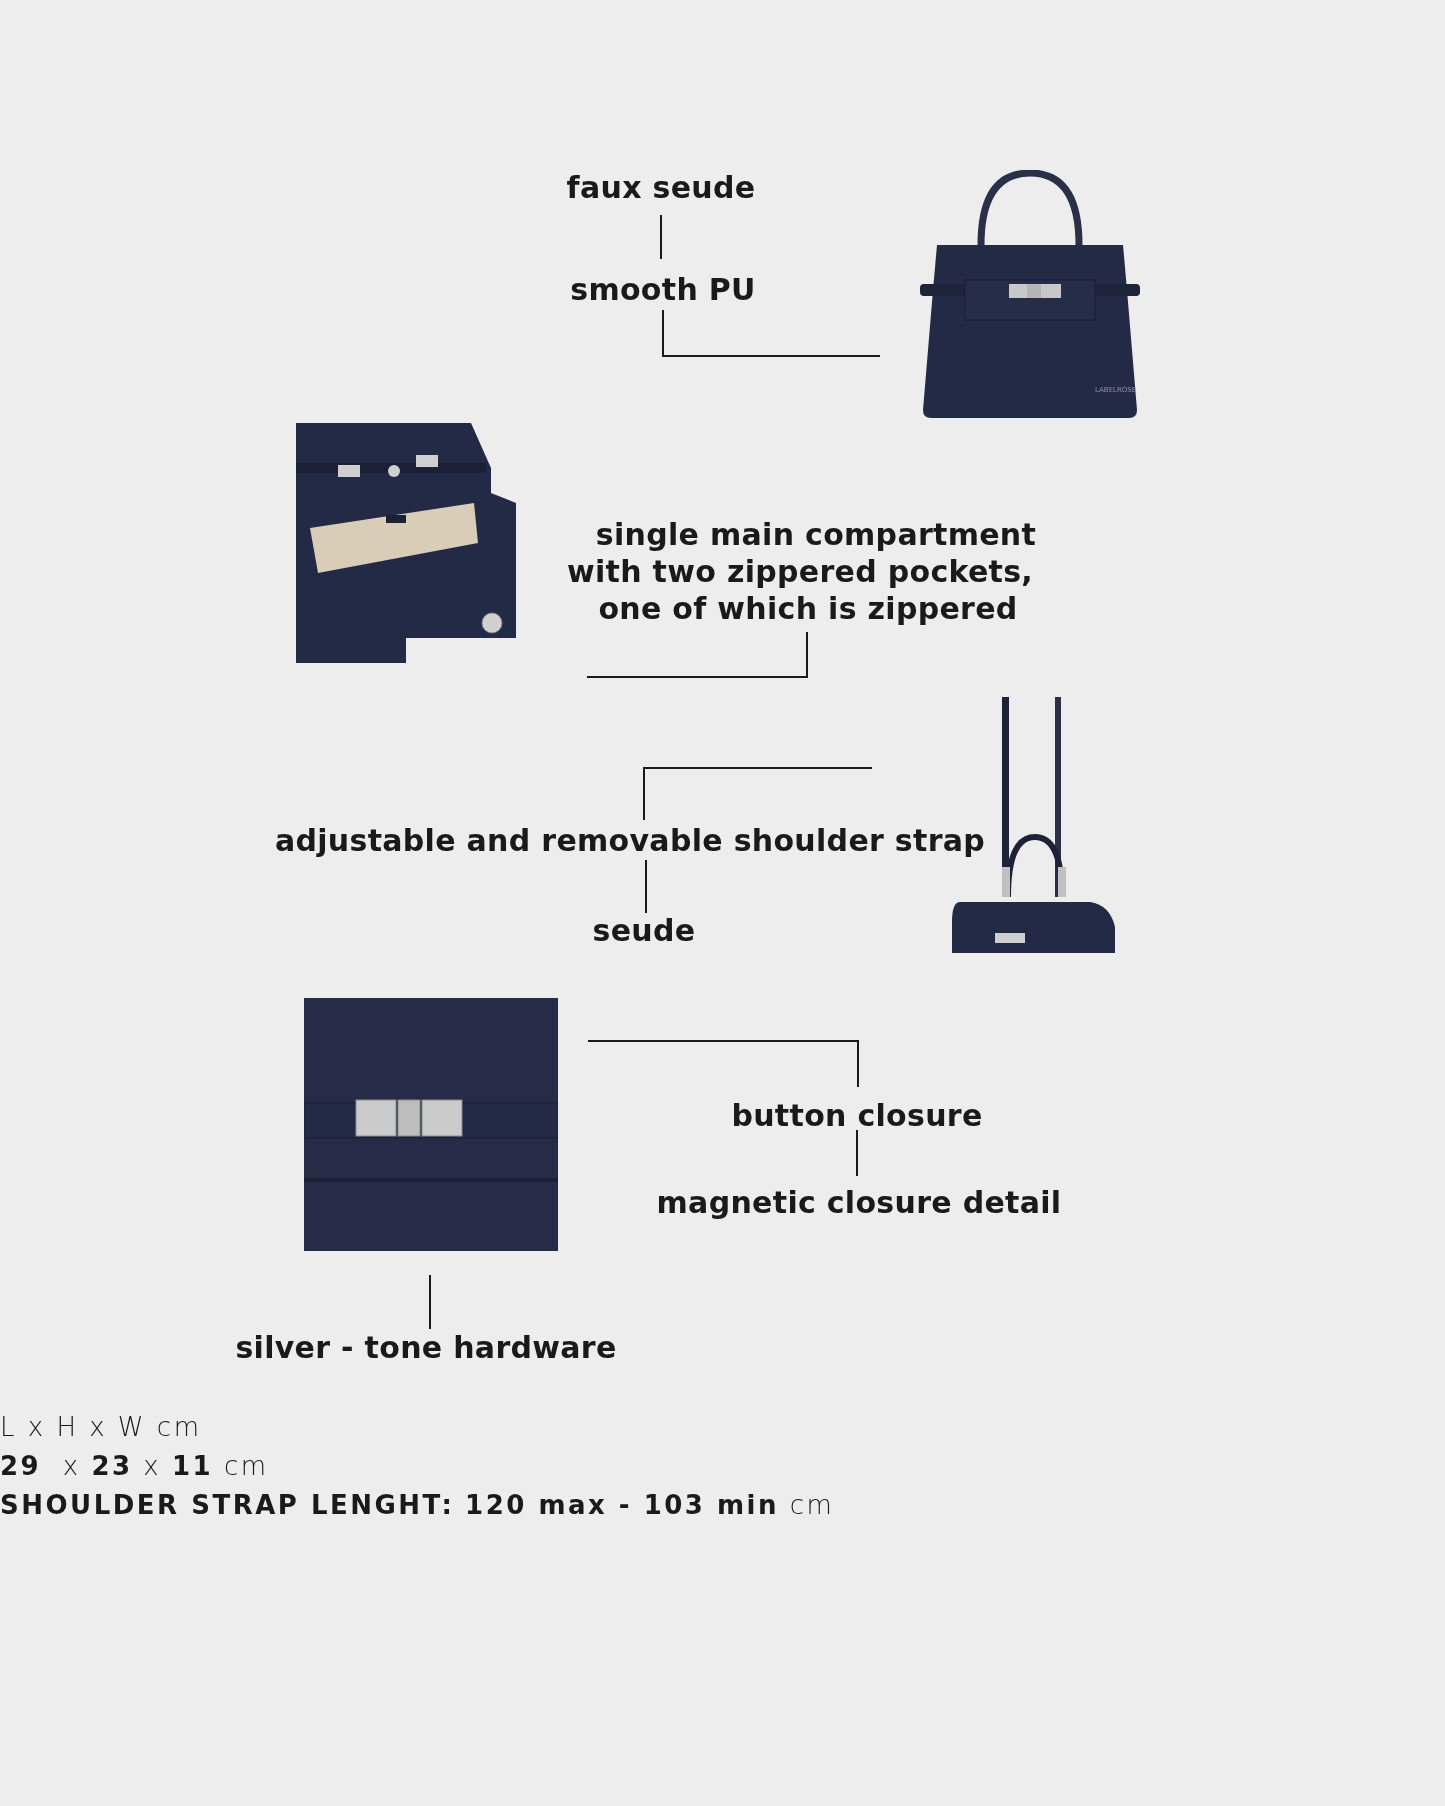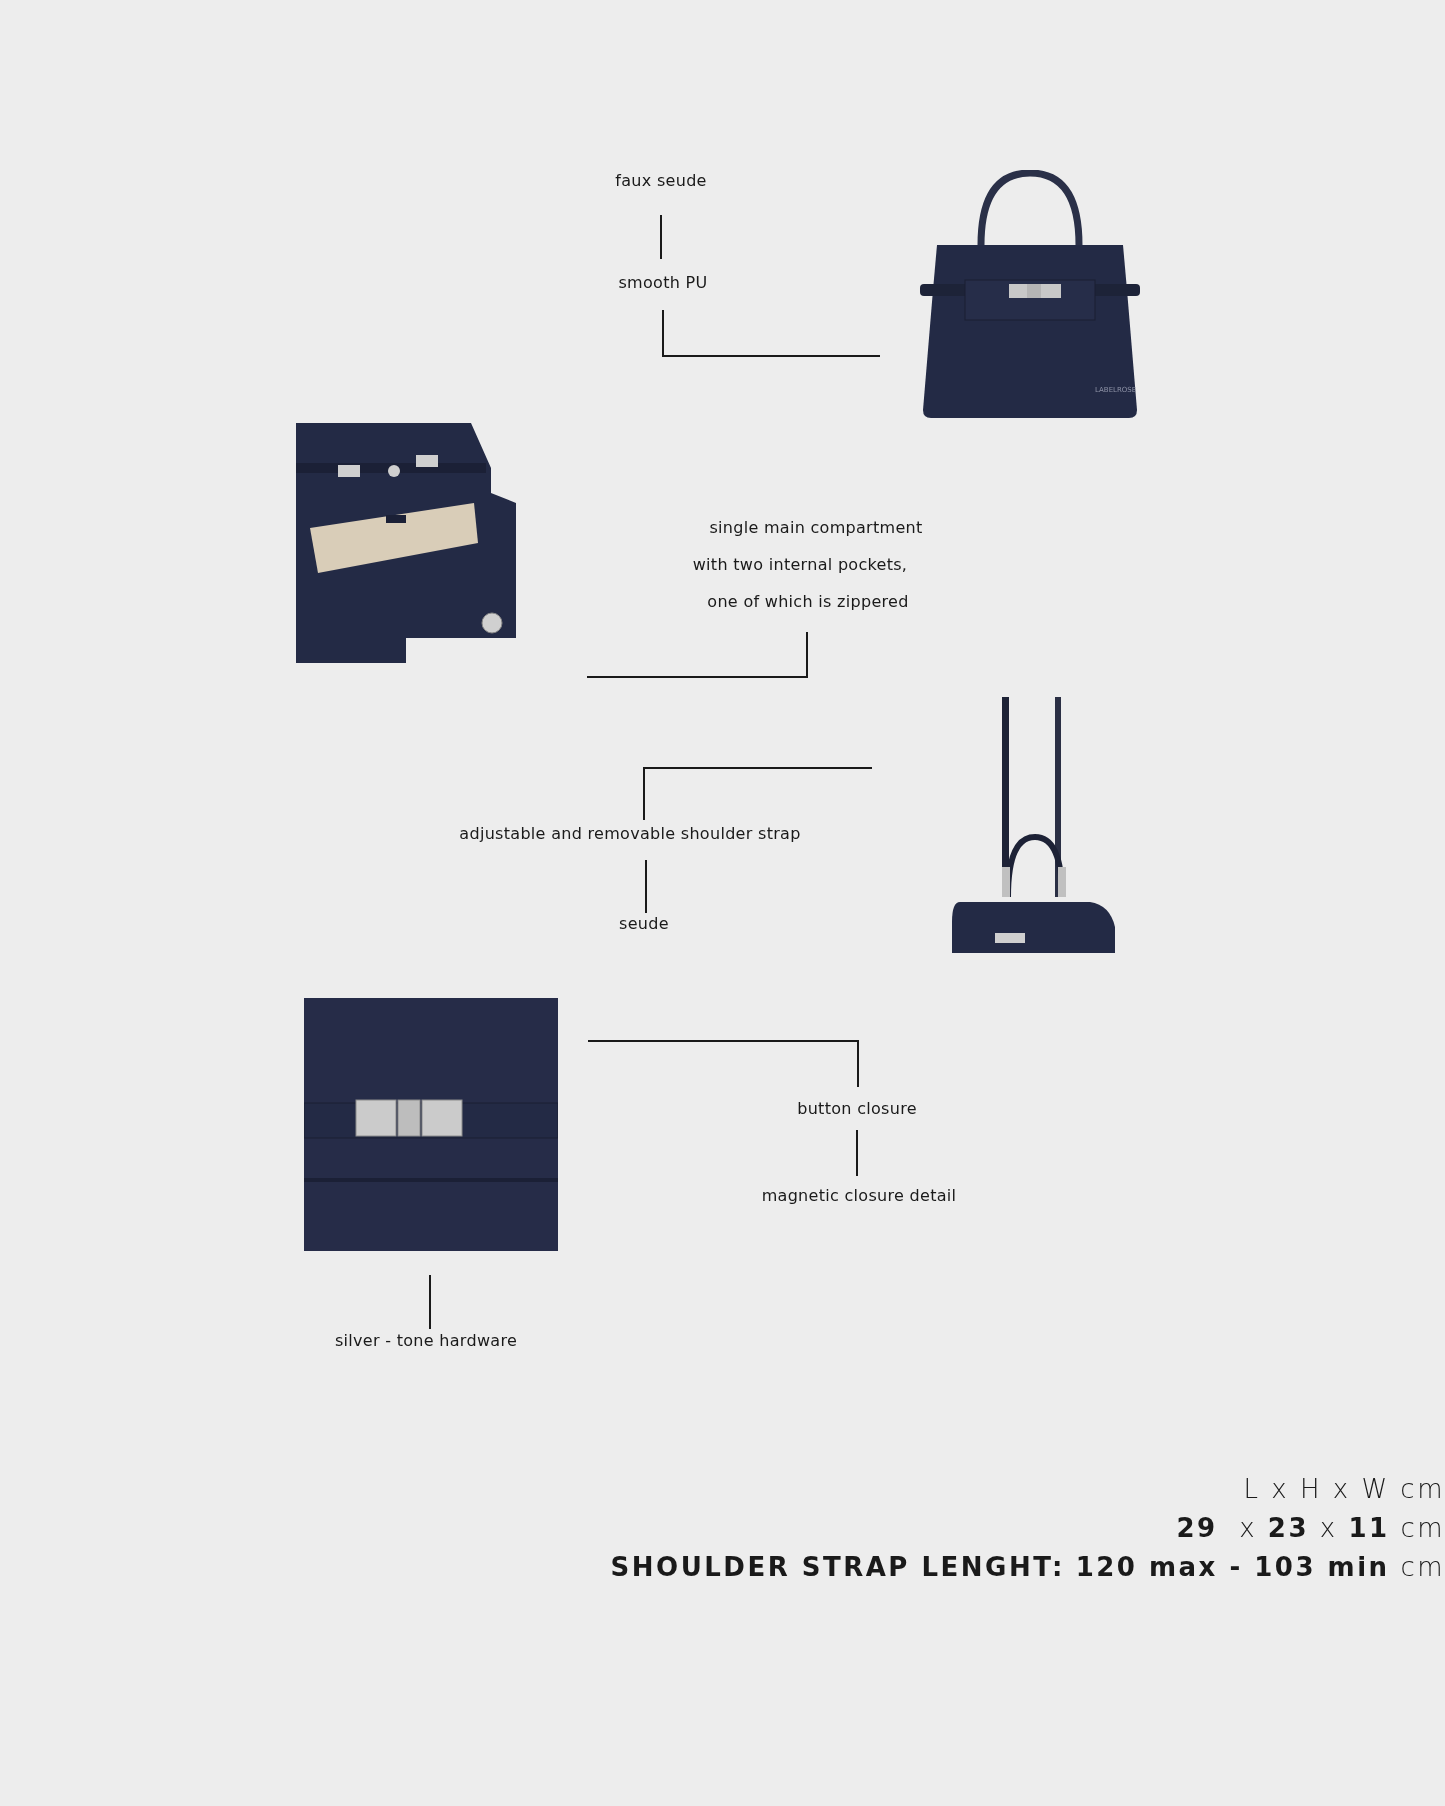--- a/index.html
+++ b/index.html
@@ -1,21 +1,21 @@
 <!DOCTYPE html>
 <html><head>
 <meta charset="utf-8">
 <style>
   html, body { margin:0; padding:0; }
   body { width:1445px; height:1806px; background:#ededed; position:relative; overflow:hidden;
          font-family:"DejaVu Sans", sans-serif; color:#1a1a1a; }
-  .label { position:absolute; font-size:16px; font-weight:400; white-space:nowrap; letter-spacing:0.3px; transform:translateX(-50%); text-align:right; line-height:1; }
+  .label { position:absolute; font-size:30px; font-weight:700; white-space:nowrap; letter-spacing:0.3px; transform:translateX(-50%); text-align:right; line-height:1; }
   .line { position:absolute; background:#1a1a1a; }
   .photo { position:absolute; overflow:hidden; }
-  .specs { position:absolute; left:0; width:1445px; top:1470px; text-align:right; }
+  .specs { position:absolute; left:0; width:1445px; top:1408px; text-align:left; }
   .spec-line { font-size:26px; line-height:39px; letter-spacing:2.5px; }
   .spec-line b { font-weight:700; }
   .spec-line .unit { font-weight:300; }
 </style>
 </head>
 <body>
 
 <div class="label" style="left:661px; top:173px;">faux seude</div>
 <div class="line" style="left:660px; top:215px; width:2px; height:44px;"></div>
 <div class="label" style="left:663px; top:275px;">smooth PU</div>
@@ -40,21 +40,21 @@
     <rect x="0" y="40" width="190" height="10" fill="#1b2036"></rect>
     <rect x="42" y="42" width="22" height="12" fill="#cfcfcf"></rect>
     <circle cx="98" cy="48" r="6" fill="#cfcfcf"></circle>
     <rect x="120" y="32" width="22" height="12" fill="#cfcfcf"></rect>
     <path d="M14 105 L178 80 L182 120 L22 150 Z" fill="#d9cdb8"></path>
     <rect x="90" y="92" width="20" height="8" fill="#1b2036"></rect>
     <circle cx="196" cy="200" r="10" fill="#d0d0d0" stroke="#888"></circle>
   </svg>
 </div>
 <div class="label" style="left:800px; top:520px;margin-left:16px;">single main compartment</div>
-<div class="label" style="left:800px; top:557px;">with two internal pockets,</div>
+<div class="label" style="left:800px; top:557px;">with two zippered pockets,</div>
 <div class="label" style="left:808px; top:594px;">one of which is zippered</div>
 <div class="line" style="left:806px; top:632px; width:2px; height:46px;"></div>
 <div class="line" style="left:587px; top:676px; width:221px; height:2px;"></div>
 
 <div class="line" style="left:643px; top:767px; width:229px; height:2px;"></div>
 <div class="line" style="left:643px; top:767px; width:2px; height:53px;"></div>
 <div class="label" style="left:630px; top:826px;">adjustable and removable shoulder strap</div>
 <div class="line" style="left:645px; top:860px; width:2px; height:53px;"></div>
 <div class="label" style="left:644px; top:916px;">seude</div>
 

